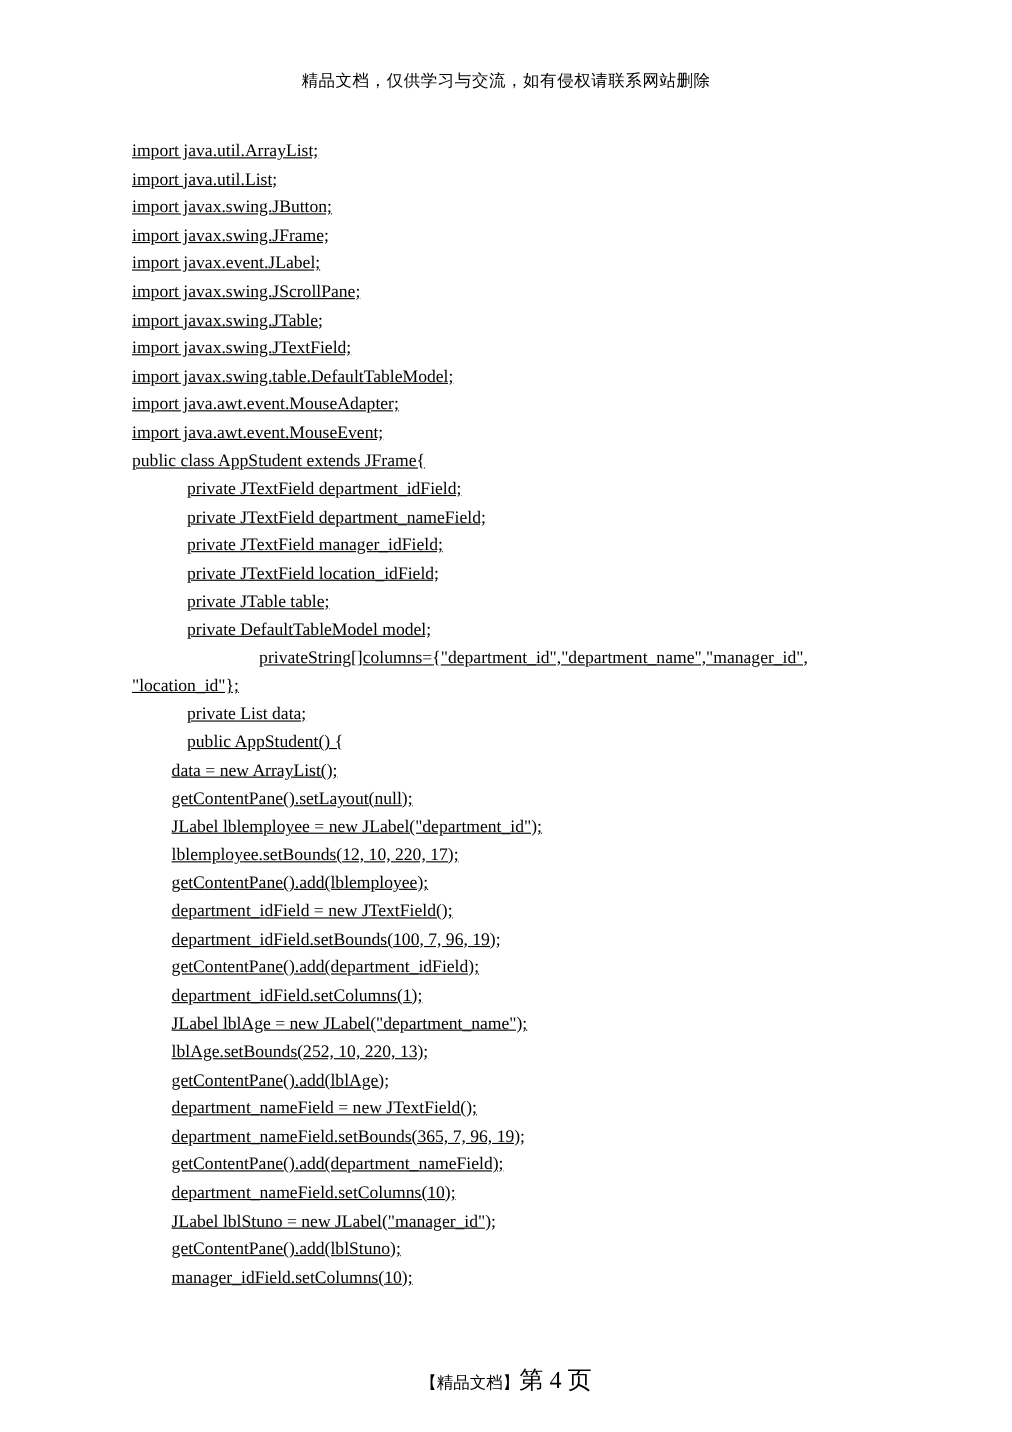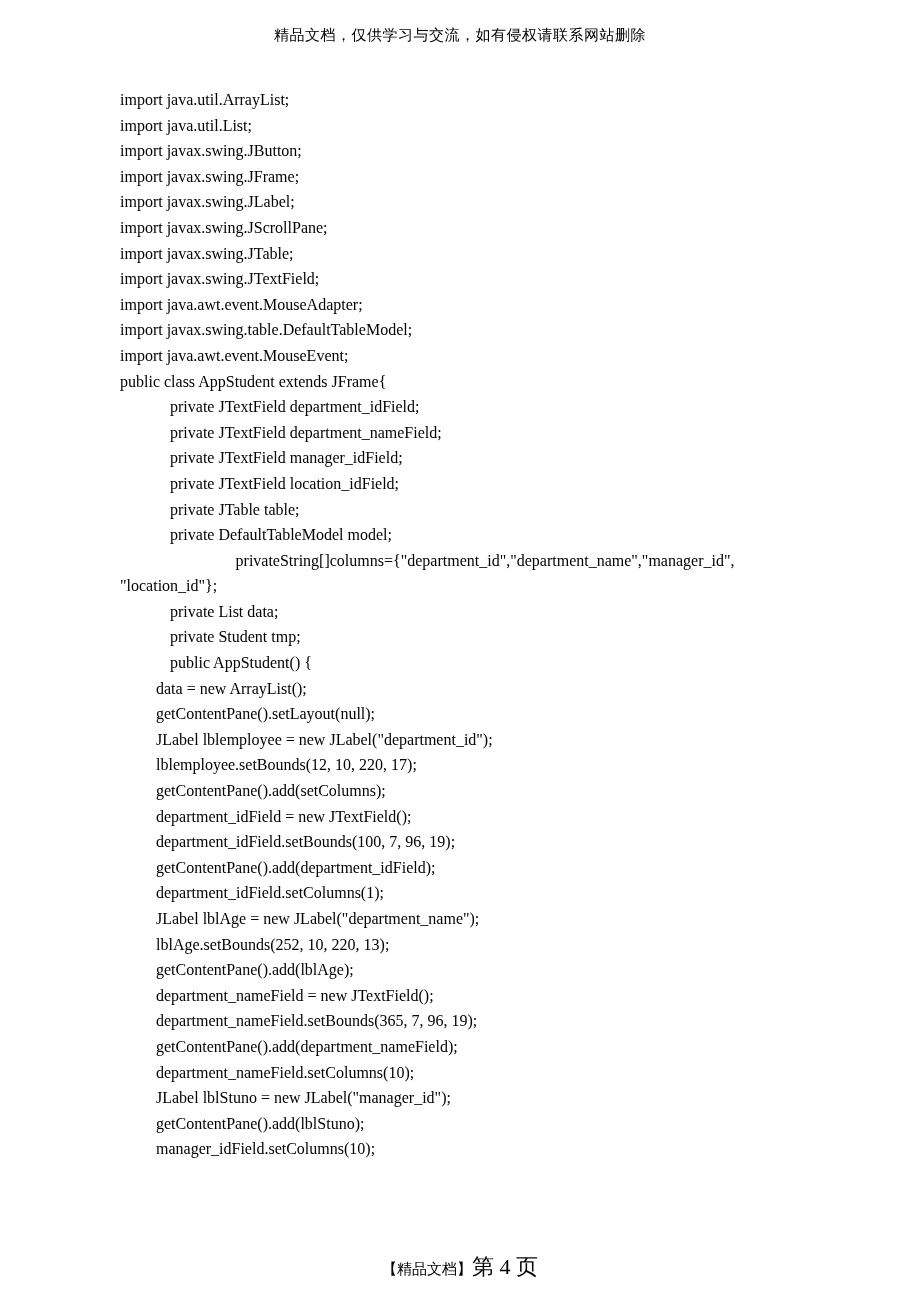--- a/index.html
+++ b/index.html
@@ -8,50 +8,51 @@
     background: #ffffff;
     width: 920px;
     font-family: "Times New Roman", "SimSun", serif;
     color: #000;
   }
   .page {
     width: 920px;
     height: 1302px;
     position: relative;
     box-sizing: border-box;
-    padding: 26px 120px 0 120px;
+    padding: 64px 120px 0 120px;
   }
   .header {
     text-align: center;
     font-size: 15px;
     font-family: "SimSun", serif;
     letter-spacing: 0.5px;
     margin-bottom: 42px;
   }
   .body {
     font-size: 16px;
     line-height: 25.6px;
   }
   .code-line {
     white-space: pre-wrap;
     font-family: "Times New Roman", serif;
+    text-decoration: underline;
   }
   .i0 { margin-left: 0; }
   .i1 { margin-left: 50px; }
   .i2 { margin-left: 36px; }
   .justify {
     display: flex;
     justify-content: center;
     white-space: normal;
     word-spacing: normal;
   }
   .justify span { white-space: nowrap; }
   .footer {
     position: absolute;
-    bottom: 20px;
+    bottom: 32px;
     left: 0;
     width: 920px;
     text-align: center;
     font-size: 15px;
     font-family: "SimSun", serif;
   }
   .footer .pg {
     font-size: 22px;
   }
 </style>
@@ -60,53 +61,52 @@
 
 <div class="page">
 
   <div class="header">精品文档，仅供学习与交流，如有侵权请联系网站删除</div>
 
   <div class="body">
     <div class="code-line i0">import java.util.ArrayList;</div>
     <div class="code-line i0">import java.util.List;</div>
     <div class="code-line i0">import javax.swing.JButton;</div>
     <div class="code-line i0">import javax.swing.JFrame;</div>
-    <div class="code-line i0">import javax.swing.JLabel;</div>
+    <div class="code-line i0">import javax.event.JLabel;</div>
     <div class="code-line i0">import javax.swing.JScrollPane;</div>
     <div class="code-line i0">import javax.swing.JTable;</div>
     <div class="code-line i0">import javax.swing.JTextField;</div>
+    <div class="code-line i0">import javax.swing.table.DefaultTableModel;</div>
     <div class="code-line i0">import java.awt.event.MouseAdapter;</div>
-    <div class="code-line i0">import javax.swing.table.DefaultTableModel;</div>
     <div class="code-line i0">import java.awt.event.MouseEvent;</div>
     <div class="code-line i0">public class AppStudent extends JFrame{</div>
     <div class="code-line i1">private JTextField department_idField;</div>
     <div class="code-line i1">private JTextField department_nameField;</div>
     <div class="code-line i1">private JTextField manager_idField;</div>
     <div class="code-line i1">private JTextField location_idField;</div>
     <div class="code-line i1">private JTable table;</div>
     <div class="code-line i1">private DefaultTableModel model;</div>
     <div class="code-line i1 justify">
       <span>private</span>
       <span>String[]</span>
       <span>columns</span>
       <span>=</span>
       <span>{</span>
       <span>"department_id",</span>
       <span>"department_name",</span>
       <span>"manager_id",</span>
     </div>
     <div class="code-line i0">"location_id"};</div>
     <div class="code-line i1">private List data;</div>
-    <div class="code-line i1">private Student tmp;</div>
     <div class="code-line i1">public AppStudent() {</div>
     <div class="code-line i2">data = new ArrayList();</div>
     <div class="code-line i2">getContentPane().setLayout(null);</div>
     <div class="code-line i2">JLabel lblemployee = new JLabel("department_id");</div>
     <div class="code-line i2">lblemployee.setBounds(12, 10, 220, 17);</div>
-    <div class="code-line i2">getContentPane().add(setColumns);</div>
+    <div class="code-line i2">getContentPane().add(lblemployee);</div>
     <div class="code-line i2">department_idField = new JTextField();</div>
     <div class="code-line i2">department_idField.setBounds(100, 7, 96, 19);</div>
     <div class="code-line i2">getContentPane().add(department_idField);</div>
     <div class="code-line i2">department_idField.setColumns(1);</div>
     <div class="code-line i2">JLabel lblAge = new JLabel("department_name");</div>
     <div class="code-line i2">lblAge.setBounds(252, 10, 220, 13);</div>
     <div class="code-line i2">getContentPane().add(lblAge);</div>
     <div class="code-line i2">department_nameField = new JTextField();</div>
     <div class="code-line i2">department_nameField.setBounds(365, 7, 96, 19);</div>
     <div class="code-line i2">getContentPane().add(department_nameField);</div>

